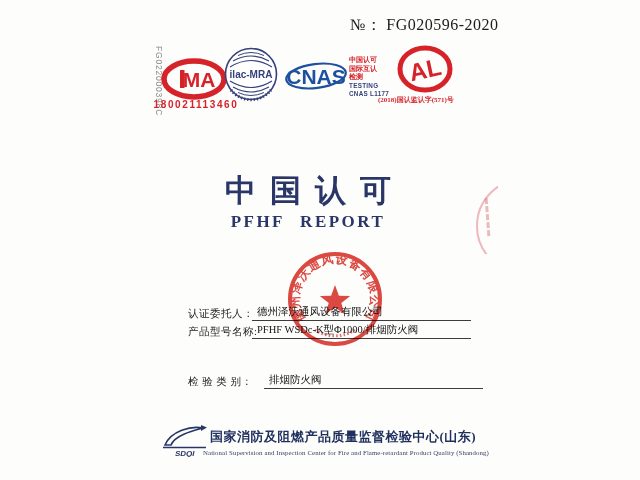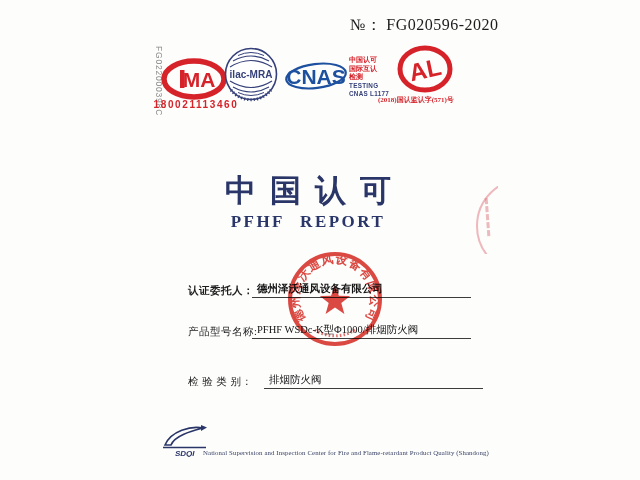--- a/index.html
+++ b/index.html
@@ -24,21 +24,21 @@
   .cal-caption{left:378px;top:95px;width:96px;text-align:left;font-size:7px;color:#d6232a;font-weight:bold;}
 
   
   .title-zh{left:0;top:170px;width:616px;text-align:center;font-size:31px;font-weight:bold;
             color:#2a3668;letter-spacing:14px;text-indent:14px;}
   .title-en{left:0;top:212px;width:616px;text-align:center;font-size:17px;font-weight:bold;
             color:#2a3668;letter-spacing:2.5px;word-spacing:9px;}
 
   
   .form-row{left:188px;display:flex;align-items:flex-end;}
-  .row-1{top:282px;font-weight:bold;} .row-2{top:323px;} .row-3{top:373px;gap:12px;}
+  .row-1{top:305px;} .row-2{top:323px;} .row-3{top:373px;gap:12px;}
   .form-label{width:64px;font-size:10.5px;color:#1d1d1d;letter-spacing:0.5px;white-space:nowrap;}
   .form-value{width:214px;border-bottom:1px solid #3c3c3c;font-size:10.5px;color:#141414;
               padding:0 0 1px 5px;white-space:nowrap;}
 
   
   .seal{left:279px;top:243px;opacity:0.9;mix-blend-mode:multiply;z-index:5;}
   .ghost-seal{left:472px;top:186px;width:26px;height:68px;overflow:hidden;z-index:4;}
   .ghost-seal .ring{position:absolute;left:4px;top:-8px;width:92px;height:92px;border-radius:50%;
                     border:2.5px solid rgba(226,128,134,0.55);}
   .ghost-seal .marks{position:absolute;left:14px;top:12px;width:3px;height:38px;
@@ -131,15 +131,16 @@
     <div class="ring"></div>
     <div class="marks"></div>
   </div>
 
   <svg class="abs" style="left:160px;top:423px;" width="50" height="34" viewBox="0 0 50 34">
     <path d="M5,22 C11,8 31,2.5 43,5 C34,7.5 15,12 11,22 Z" fill="none" stroke="#2a3668" stroke-width="1.6"></path>
     <polygon points="41,2 47,4.5 41,8" fill="#2a3668"></polygon>
     <line x1="3" y1="24.5" x2="46" y2="24.5" stroke="#2a3668" stroke-width="1.4"></line>
     <text x="15" y="33" font-size="8" font-weight="bold" font-style="italic" fill="#2a3668">SDQI</text>
   </svg>
+  <div class="abs footer-zh">国家消防及阻燃产品质量监督检验中心(山东)</div>
   <div class="abs footer-en">National Supervision and Inspection Center for Fire and Flame-retardant Product Quality (Shandong)</div>
 
 </div>
 
 </body></html>

